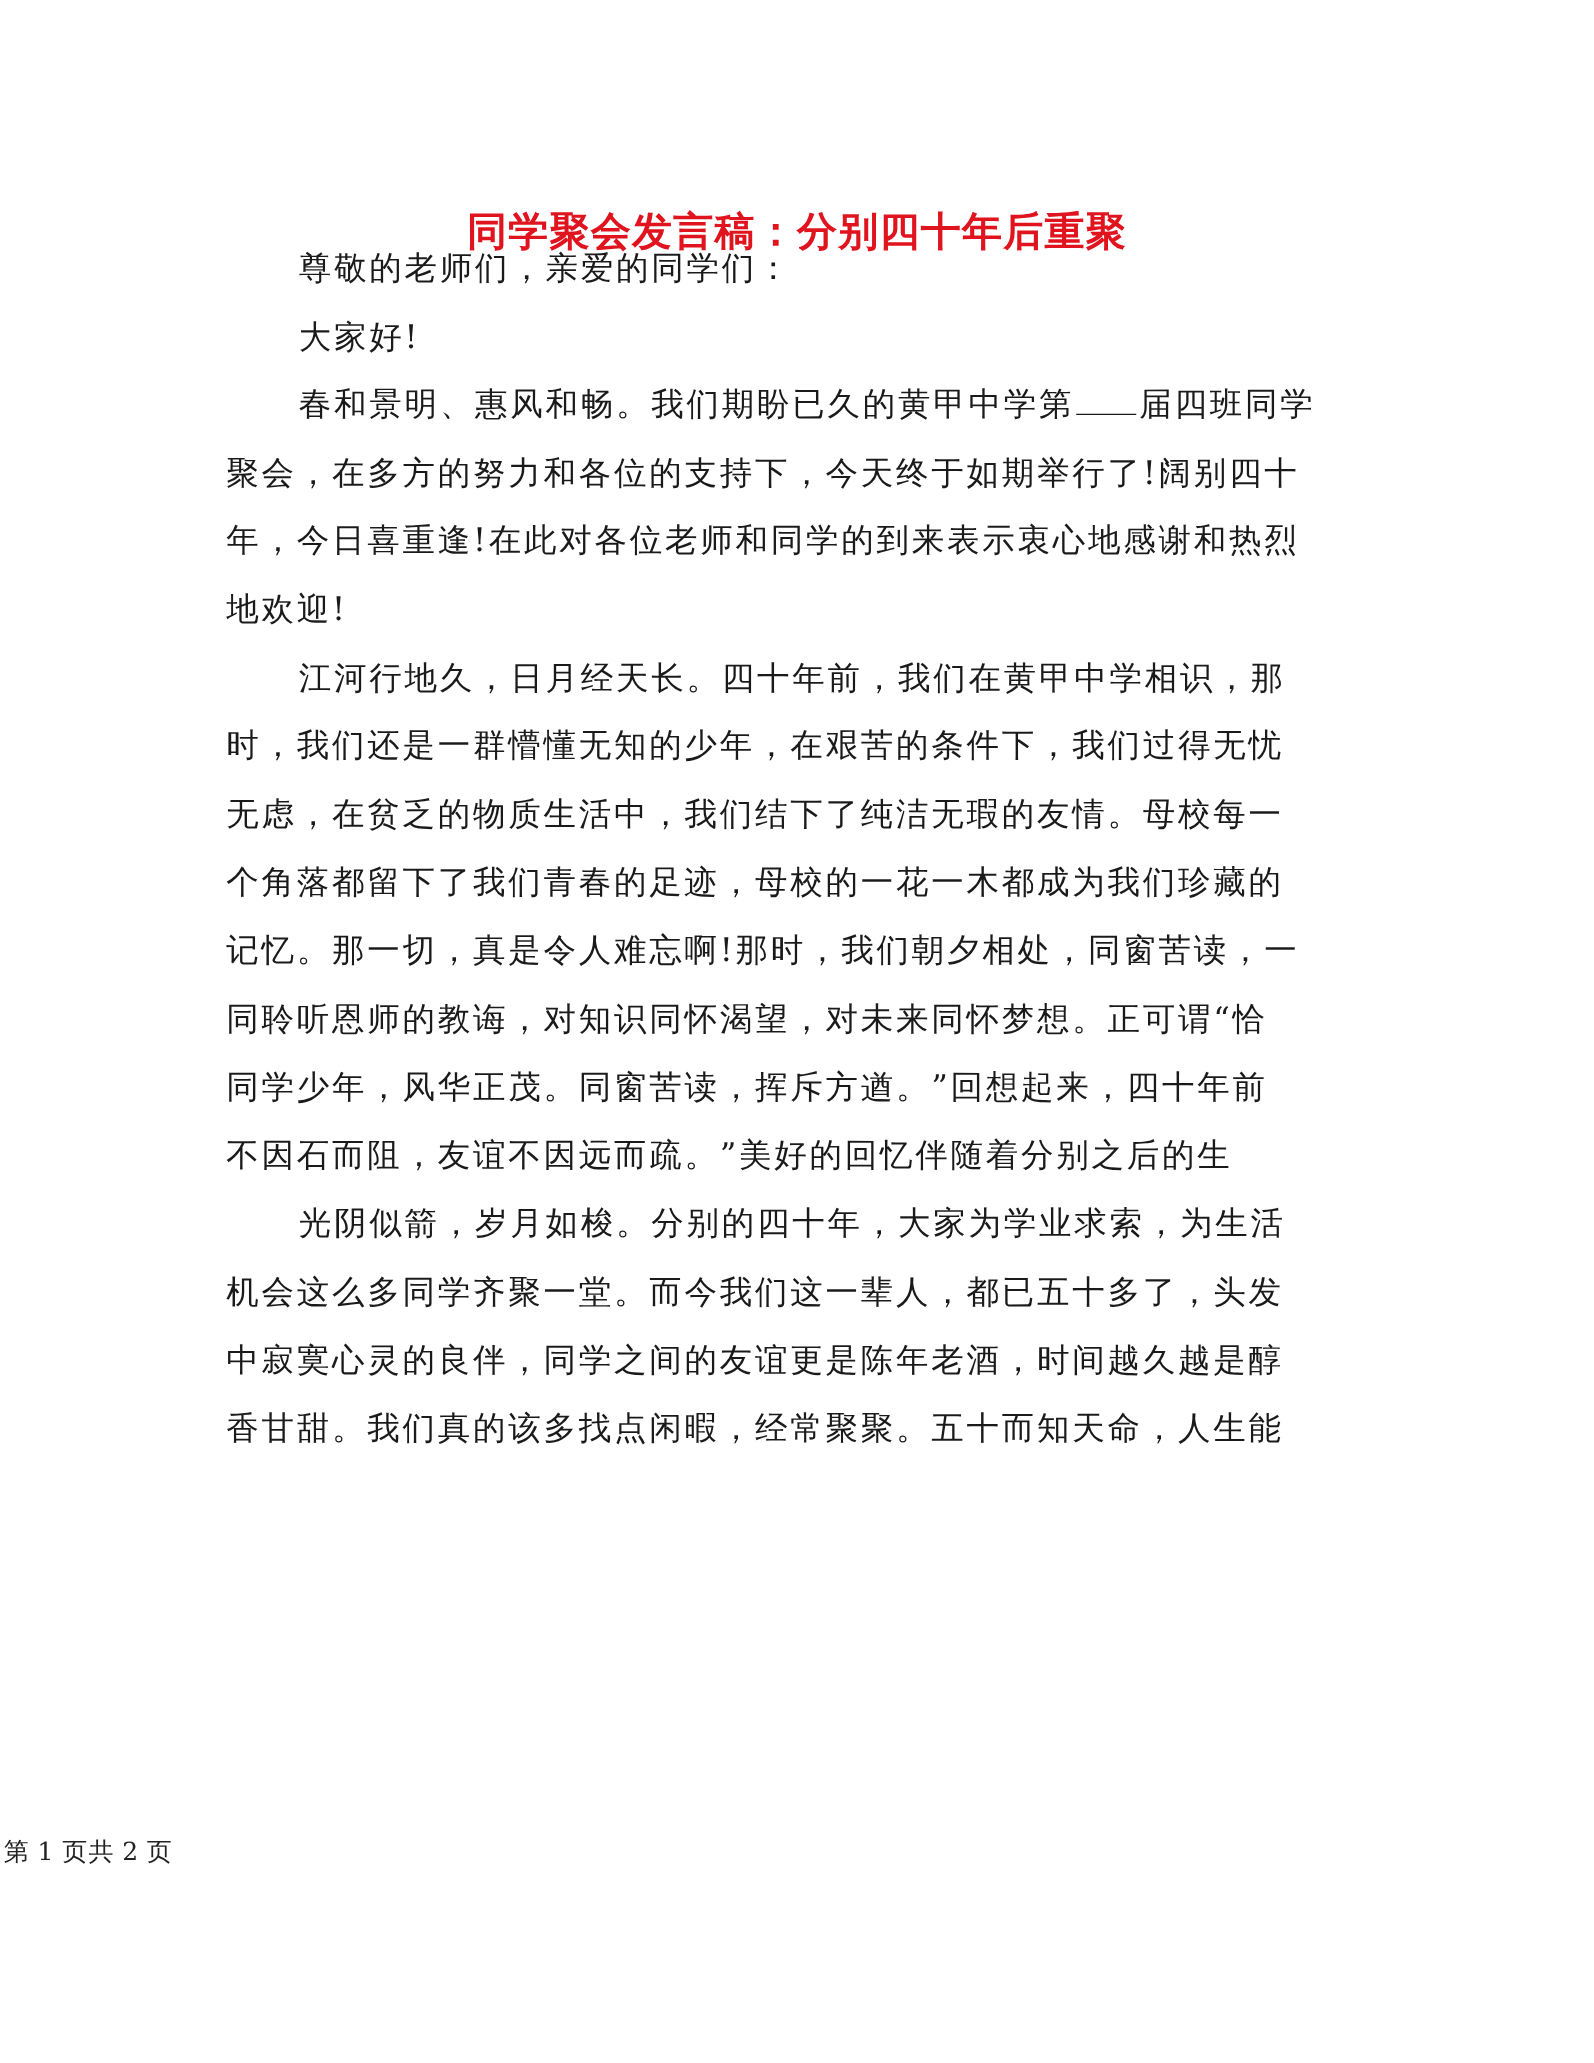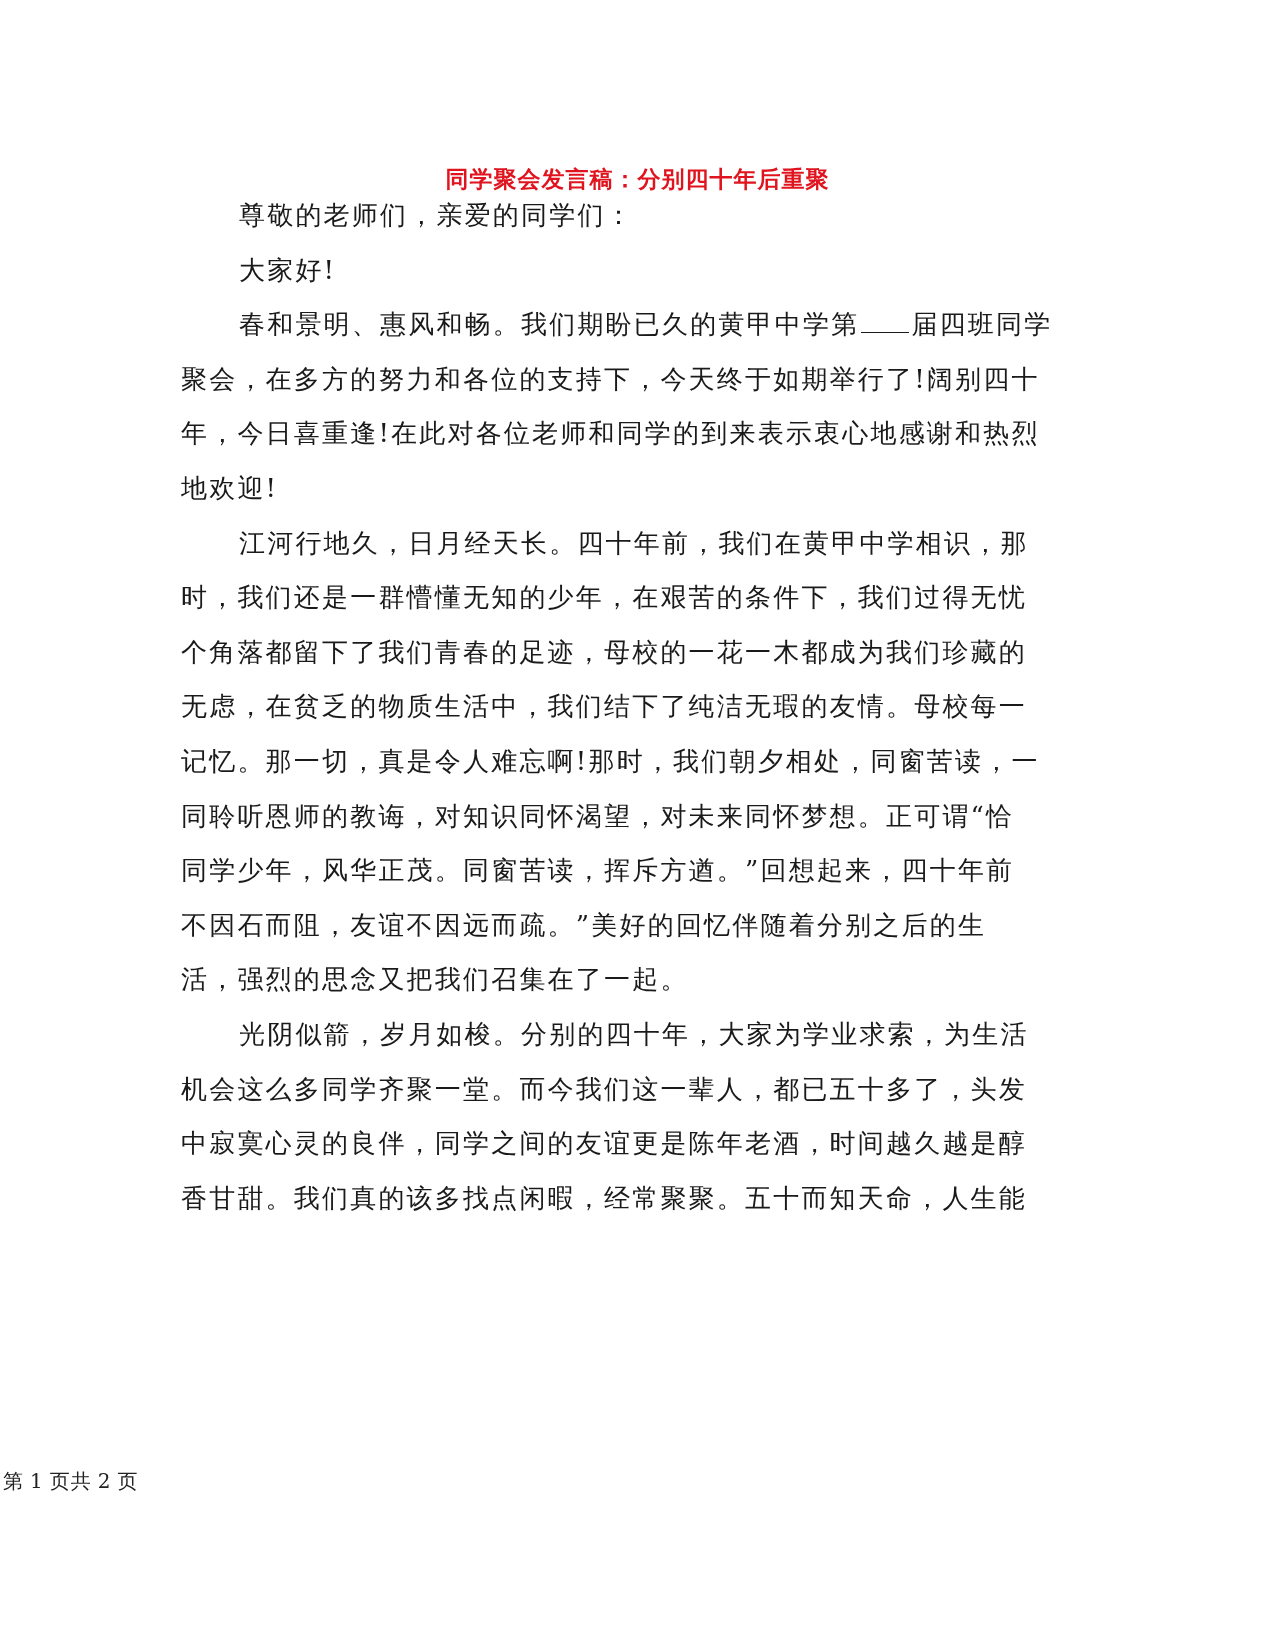--- a/index.html
+++ b/index.html
@@ -22,21 +22,21 @@
       width: 1275px;
       height: 1650px;
       background: #ffffff;
     }
     .title {
       position: absolute;
       left: 0;
       top: 142px;
       width: 1275px;
       text-align: center;
-      font-size: 23px;
+      font-size: 32px;
       font-weight: bold;
       color: #e0141e;
       letter-spacing: 1px;
       line-height: 44px;
     }
     .body-text {
       position: absolute;
       left: 181px;
       top: 188px;
       width: 850px;
@@ -83,27 +83,26 @@
 
   <div class="body-text">
     <div class="line indent">尊敬的老师们，亲爱的同学们：</div>
     <div class="line indent">大家好!</div>
     <div class="line indent"><span>春和景明、惠风和畅。我们期盼已久的黄甲中学第</span><span class="blank"></span><span>届四班同学</span></div>
     <div class="line">聚会，在多方的努力和各位的支持下，今天终于如期举行了!阔别四十</div>
     <div class="line">年，今日喜重逢!在此对各位老师和同学的到来表示衷心地感谢和热烈</div>
     <div class="line">地欢迎!</div>
     <div class="line indent">江河行地久，日月经天长。四十年前，我们在黄甲中学相识，那</div>
     <div class="line">时，我们还是一群懵懂无知的少年，在艰苦的条件下，我们过得无忧</div>
+    <div class="line">无虑，在贫乏的物质生活中，我们结下了纯洁无瑕的友情。母校每一</div>
     <div class="line">个角落都留下了我们青春的足迹，母校的一花一木都成为我们珍藏的</div>
-    <div class="line">无虑，在贫乏的物质生活中，我们结下了纯洁无瑕的友情。母校每一</div>
     <div class="line">记忆。那一切，真是令人难忘啊!那时，我们朝夕相处，同窗苦读，一</div>
     <div class="line">同聆听恩师的教诲，对知识同怀渴望，对未来同怀梦想。正可谓“恰</div>
     <div class="line">同学少年，风华正茂。同窗苦读，挥斥方遒。”回想起来，四十年前</div>
     <div class="line">不因石而阻，友谊不因远而疏。”美好的回忆伴随着分别之后的生</div>
-    <div class="line">活，强烈的思念又把我们召集在了一起。</div>
     <div class="line indent">光阴似箭，岁月如梭。分别的四十年，大家为学业求索，为生活</div>
     <div class="line">机会这么多同学齐聚一堂。而今我们这一辈人，都已五十多了，头发</div>
     <div class="line">中寂寞心灵的良伴，同学之间的友谊更是陈年老酒，时间越久越是醇</div>
     <div class="line">香甘甜。我们真的该多找点闲暇，经常聚聚。五十而知天命，人生能</div>
   </div>
 
   <div class="footer">
     <span>第</span><span>1</span><span>页共</span><span>2</span><span>页</span>
   </div>
 

